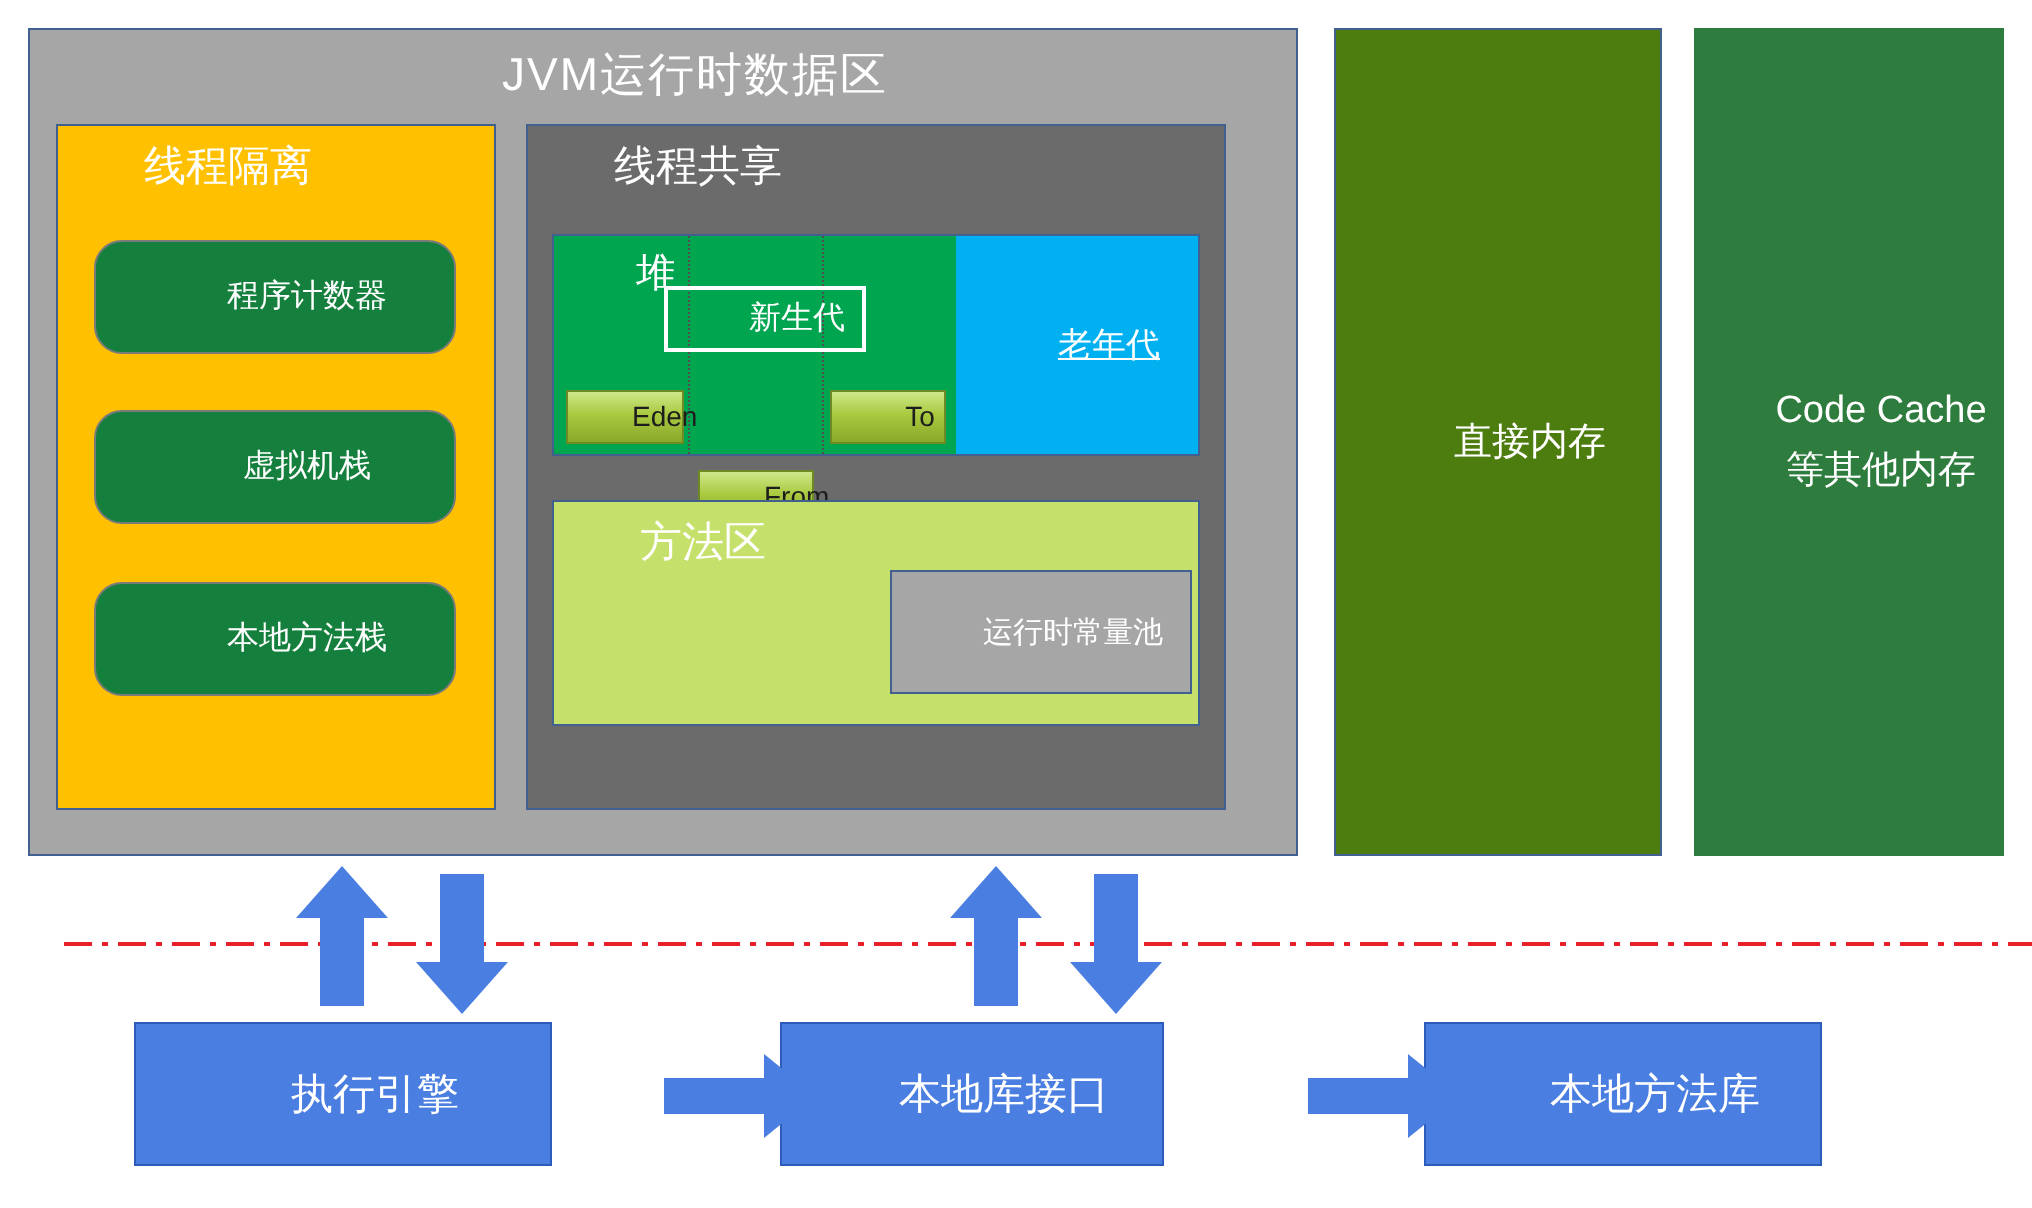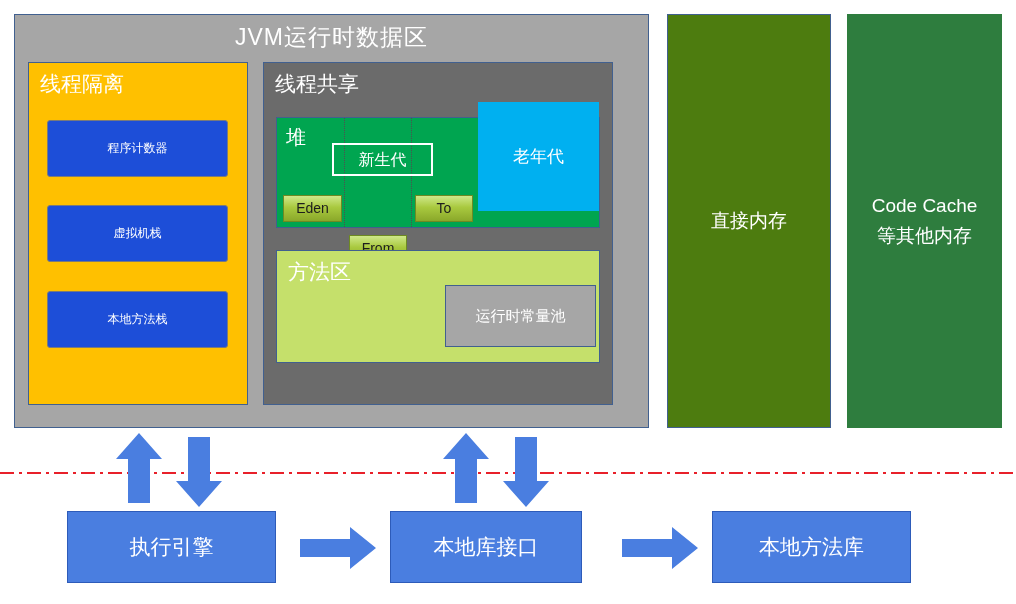--- a/index.html
+++ b/index.html
@@ -3,21 +3,21 @@
 <meta charset="utf-8">
 <style>
   html,body{margin:0;padding:0;}
   body{
     width:1016px;height:604px;
     background:#ffffff;
     font-family:"Liberation Sans","DejaVu Sans",sans-serif;
     position:relative;
     overflow:hidden;
   }
-  .abs{position:absolute;box-sizing:border-box;}
+  .abs{position:absolute;box-sizing:border-box;padding-left:32px;}
 
   
   #jvm-panel{
     left:14px;top:14px;width:635px;height:414px;
     background:#a6a6a6;border:1px solid #41608f;
   }
   #jvm-title{
     left:14px;top:20px;width:635px;height:34px;
     color:#ffffff;font-size:23px;line-height:34px;text-align:center;
     letter-spacing:1px;
@@ -26,22 +26,22 @@
   
   #thread-isolated{
     left:28px;top:62px;width:220px;height:343px;
     background:#ffc000;border:1px solid #41608f;
   }
   #thread-isolated-title{
     left:40px;top:68px;width:200px;height:32px;
     color:#ffffff;font-size:21px;line-height:32px;
   }
   .red-box{
-    background:#1d4ed8;border:1px solid #7a7a7a;border-radius:3px;
-    color:#ffffff;font-size:12px;text-align:center;
+    background:#15803d;border:1px solid #7a7a7a;border-radius:14px;
+    color:#ffffff;font-size:16px;text-align:center;
     display:flex;align-items:center;justify-content:center;
   }
   #pc-register{left:47px;top:120px;width:181px;height:57px;}
   #vm-stack{left:47px;top:205px;width:181px;height:57px;}
   #native-stack{left:47px;top:291px;width:181px;height:57px;}
 
   
   #thread-shared{
     left:263px;top:62px;width:350px;height:343px;
     background:#6b6b6b;border:1px solid #41608f;
@@ -78,24 +78,24 @@
   .survivor{
     top:195px;height:27px;
     background:linear-gradient(to bottom,#cfe88a 0%,#a9c93f 45%,#8aa82a 100%);
     border:1px solid #6e8a22;
     color:#1d1d1d;font-size:14px;text-align:center;line-height:25px;
   }
   #eden{left:283px;width:59px;}
   #from{left:349px;width:58px;margin-top:40px;}
   #to{left:415px;width:58px;}
   #old-gen{
-    left:478px;top:102px;width:121px;height:109px;
+    left:478px;top:118px;width:121px;height:109px;
     background:#00b0f0;
     color:#ffffff;font-size:17px;
-    display:flex;align-items:center;justify-content:center;
+    display:flex;align-items:center;justify-content:center;text-decoration:underline;
   }
 
   
   #method-area{
     left:276px;top:250px;width:324px;height:113px;
     background:#c5e06b;border:1px solid #41608f;
   }
   #method-area-label{
     left:288px;top:256px;width:150px;height:32px;
     color:#ffffff;font-size:21px;line-height:32px;

